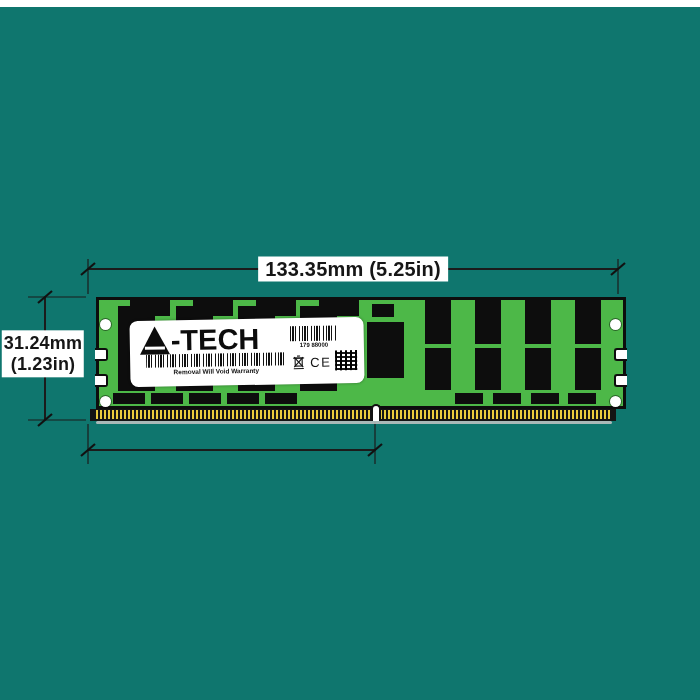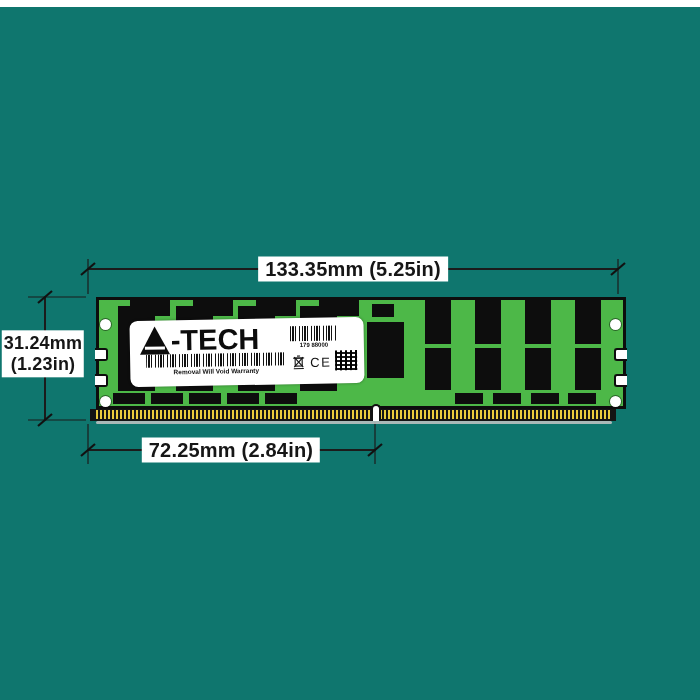--- a/index.html
+++ b/index.html
@@ -80,21 +80,20 @@
       <line x1="81" y1="449" x2="95" y2="437"></line>
       <line x1="368" y1="449" x2="382" y2="437"></line>
     </g>
   </svg>
 
   <div class="dim-label" style="left:353px;top:262px;">133.35mm (5.25in)</div>
   <div class="dim-label vert" style="left:43px;top:347px;">
     <div>31.24mm</div>
     <div>(1.23in)</div>
   </div>
-  <div class="dim-label" style="left:231px;top:443px;">72.25mm (2.84in)</div>
 
   <div class="module">
 
     <div class="chip" style="left:34px;top:3px;width:40px;height:16px;"></div>
     <div class="chip" style="left:97px;top:3px;width:40px;height:16px;"></div>
     <div class="chip" style="left:160px;top:3px;width:40px;height:16px;"></div>
     <div class="chip" style="left:223px;top:3px;width:40px;height:16px;"></div>
 
     <div class="chip" style="left:22px;top:9px;width:37px;height:85px;"></div>
     <div class="chip" style="left:80px;top:9px;width:37px;height:85px;"></div>

